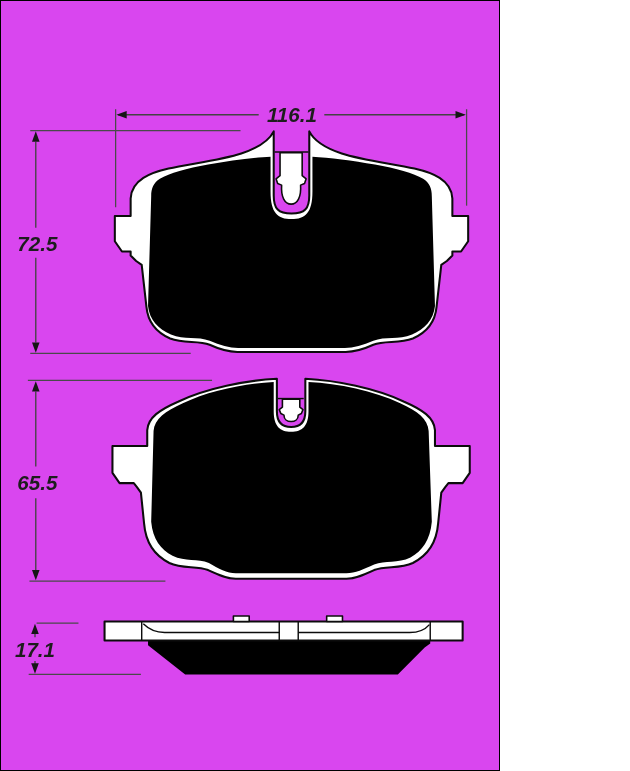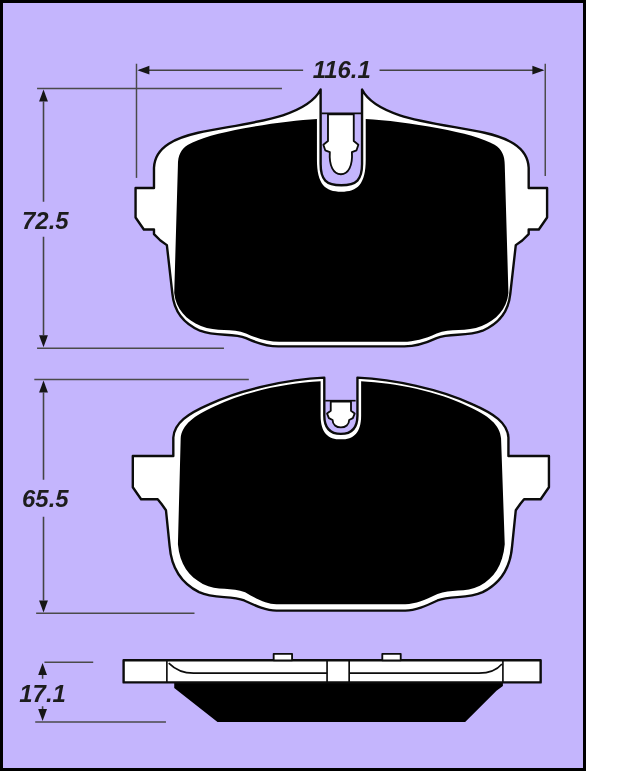--- a/index.html
+++ b/index.html
@@ -1,21 +1,21 @@
 <!DOCTYPE html>
 <html><head>
 <meta charset="utf-8">
 <style>
   html,body{margin:0;padding:0;background:#ffffff;}
   .canvas{
     position:relative;
-    width:586px;height:771px;
-    background:#c4b5fd;
+    width:500px;height:771px;
+    background:#d946ef;
     box-sizing:border-box;
-    border:3px solid #000000;
+    border:1px solid #000000;
     font-family:"Liberation Sans",sans-serif;
     overflow:hidden;
   }
   svg{display:block;width:100%;height:100%;}
   .outline{fill:#ffffff;stroke:#0c0c0c;stroke-width:2.6;stroke-linejoin:round;}
   .friction{fill:#000000;stroke:none;}
   .clip{fill:#ffffff;stroke:#0c0c0c;stroke-width:2;stroke-linejoin:round;fill-rule:evenodd;}
   .thin{fill:none;stroke:#0c0c0c;stroke-width:1.8;}
   .dimline{fill:none;stroke:#434343;stroke-width:1.7;}
   .extline{fill:none;stroke:#4a4a4a;stroke-width:1.6;}

